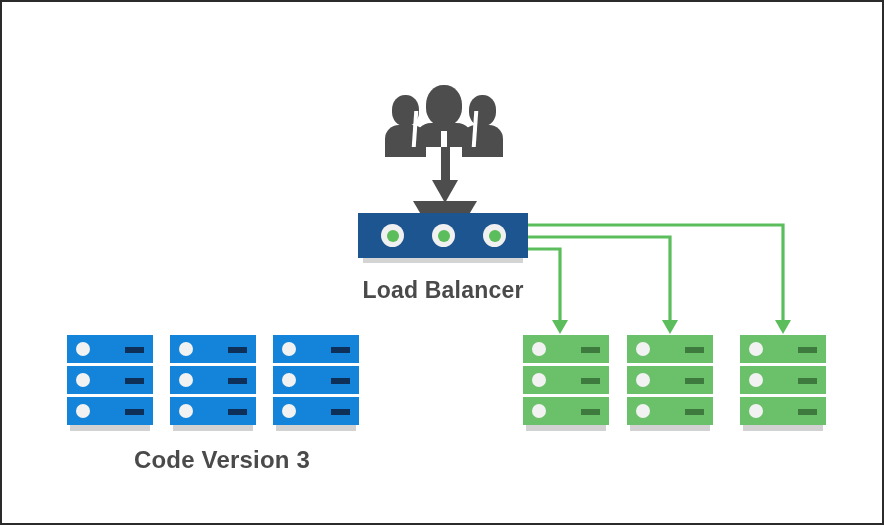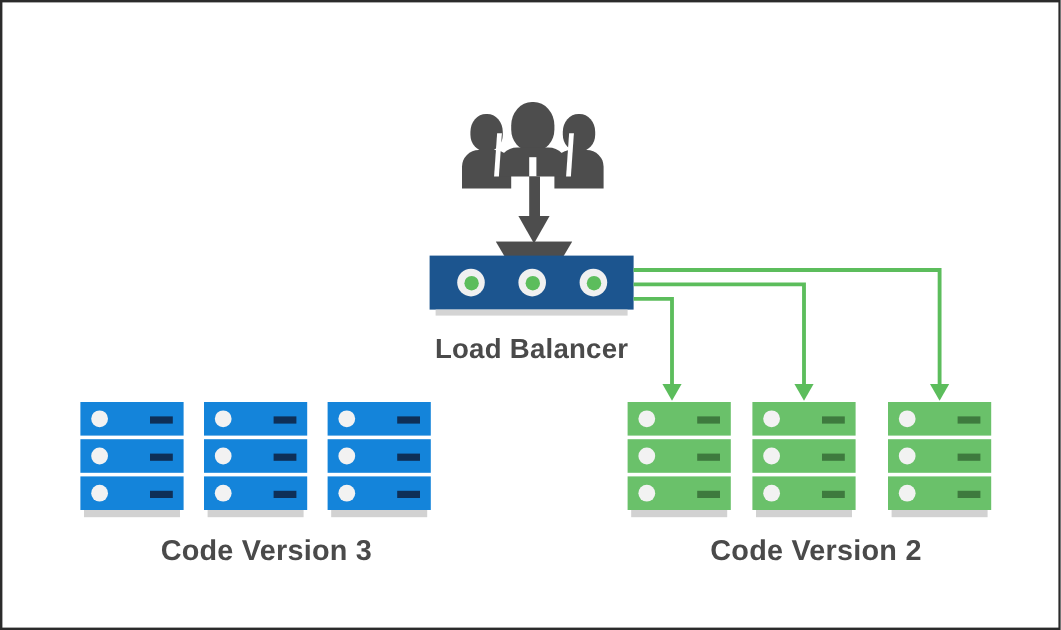--- a/index.html
+++ b/index.html
@@ -372,15 +372,14 @@
         <div class="led"></div>
         <div class="vent"></div>
       </div>
     <div class="unit">
         <div class="body"></div>
         <div class="led"></div>
         <div class="vent"></div>
         <div class="shelf"></div>
       </div>
   </div>
-  <div class="label" id="v2-label">Code Version 2</div>
 
 </div>
 
 </body></html>

